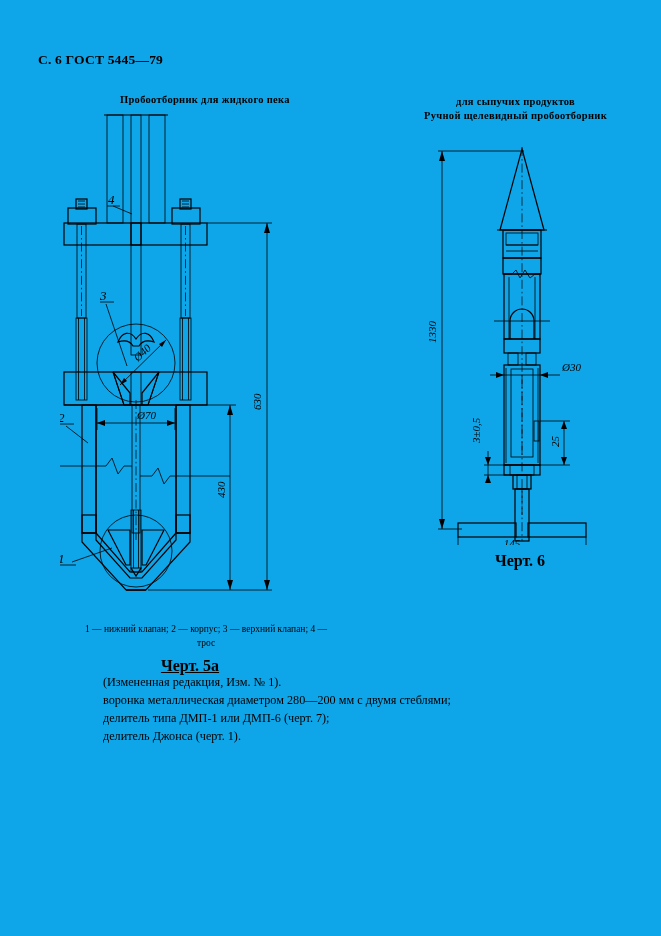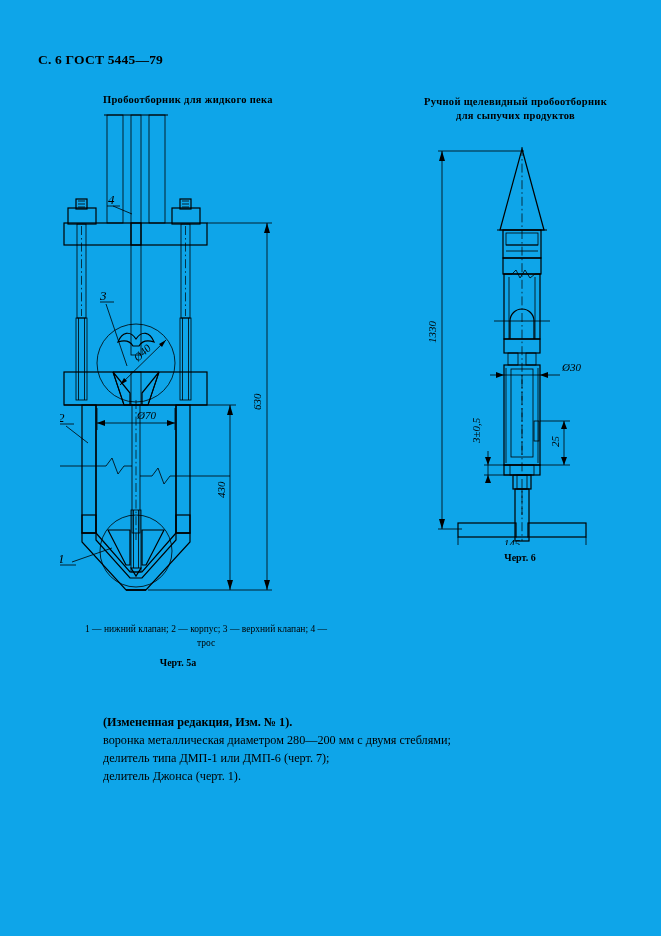--- a/index.html
+++ b/index.html
@@ -31,53 +31,53 @@
   .fig-title {
     position: absolute;
     font-family: "Liberation Serif", serif;
     font-weight: bold;
     font-size: 10.5px;
     letter-spacing: 0.3px;
     text-align: center;
     line-height: 1.35;
     white-space: nowrap;
   }
-  #title-left { left: 103px; top: 93px; }
+  #title-left { left: 120px; top: 93px; }
   #title-right { left: 424px; top: 95px; }
 
   .caption {
     position: absolute;
     font-family: "Liberation Serif", serif;
     font-size: 9.5px;
     text-align: center;
     line-height: 1.45;
   }
   #legend-left {
     left: 76px; top: 623px; width: 260px;
   }
   .chert {
     position: absolute;
     font-family: "Liberation Serif", serif;
     font-weight: bold;
-    font-size: 10px;
+    font-size: 16px;
     text-align: center;
   }
-  #chert-5a { left: 88px; top: 657px; width: 180px; }
+  #chert-5a { left: 100px; top: 657px; width: 180px; text-decoration: underline; }
   #chert-6 { left: 440px; top: 552px; width: 160px; }
 
   .body-text {
     position: absolute;
     left: 103px;
     top: 674px;
     width: 440px;
     font-family: "Liberation Serif", serif;
     font-size: 12.2px;
     line-height: 1.47;
   }
-  .body-text .b { font-weight: bold; margin-top: 40px; }
+  .body-text .b { font-weight: normal; }
   .body-text p { margin: 0; }
 
   
   .dwg { position: absolute; }
   #dwg-left { left: 60px; top: 110px; }
   #dwg-right { left: 420px; top: 125px; }
 
   svg { display: block; }
   .ln { stroke: #000; fill: none; }
   .thin { stroke-width: 0.8; }
@@ -104,22 +104,22 @@
 </head>
 <body>
 
 <div id="page">
 
   <div class="hdr">С. 6 ГОСТ 5445—79</div>
 
   <div class="fig-title" id="title-left">Пробоотборник для жидкого пека</div>
 
   <div class="fig-title" id="title-right">
+    <div>для сыпучих продуктов</div>
     <div>Ручной щелевидный пробоотборник</div>
-    <div>для сыпучих продуктов</div>
   </div>
 
   <div class="dwg" id="dwg-left">
     <svg width="260" height="510" viewBox="0 0 260 510">
       <defs>
         <pattern id="hl" width="7" height="7" patternTransform="rotate(45)" patternUnits="userSpaceOnUse">
           <line x1="0" y1="0" x2="0" y2="7" class="hatch"></line>
         </pattern>
         <pattern id="hr" width="7" height="7" patternTransform="rotate(-45)" patternUnits="userSpaceOnUse">
           <line x1="0" y1="0" x2="0" y2="7" class="hatch"></line>

